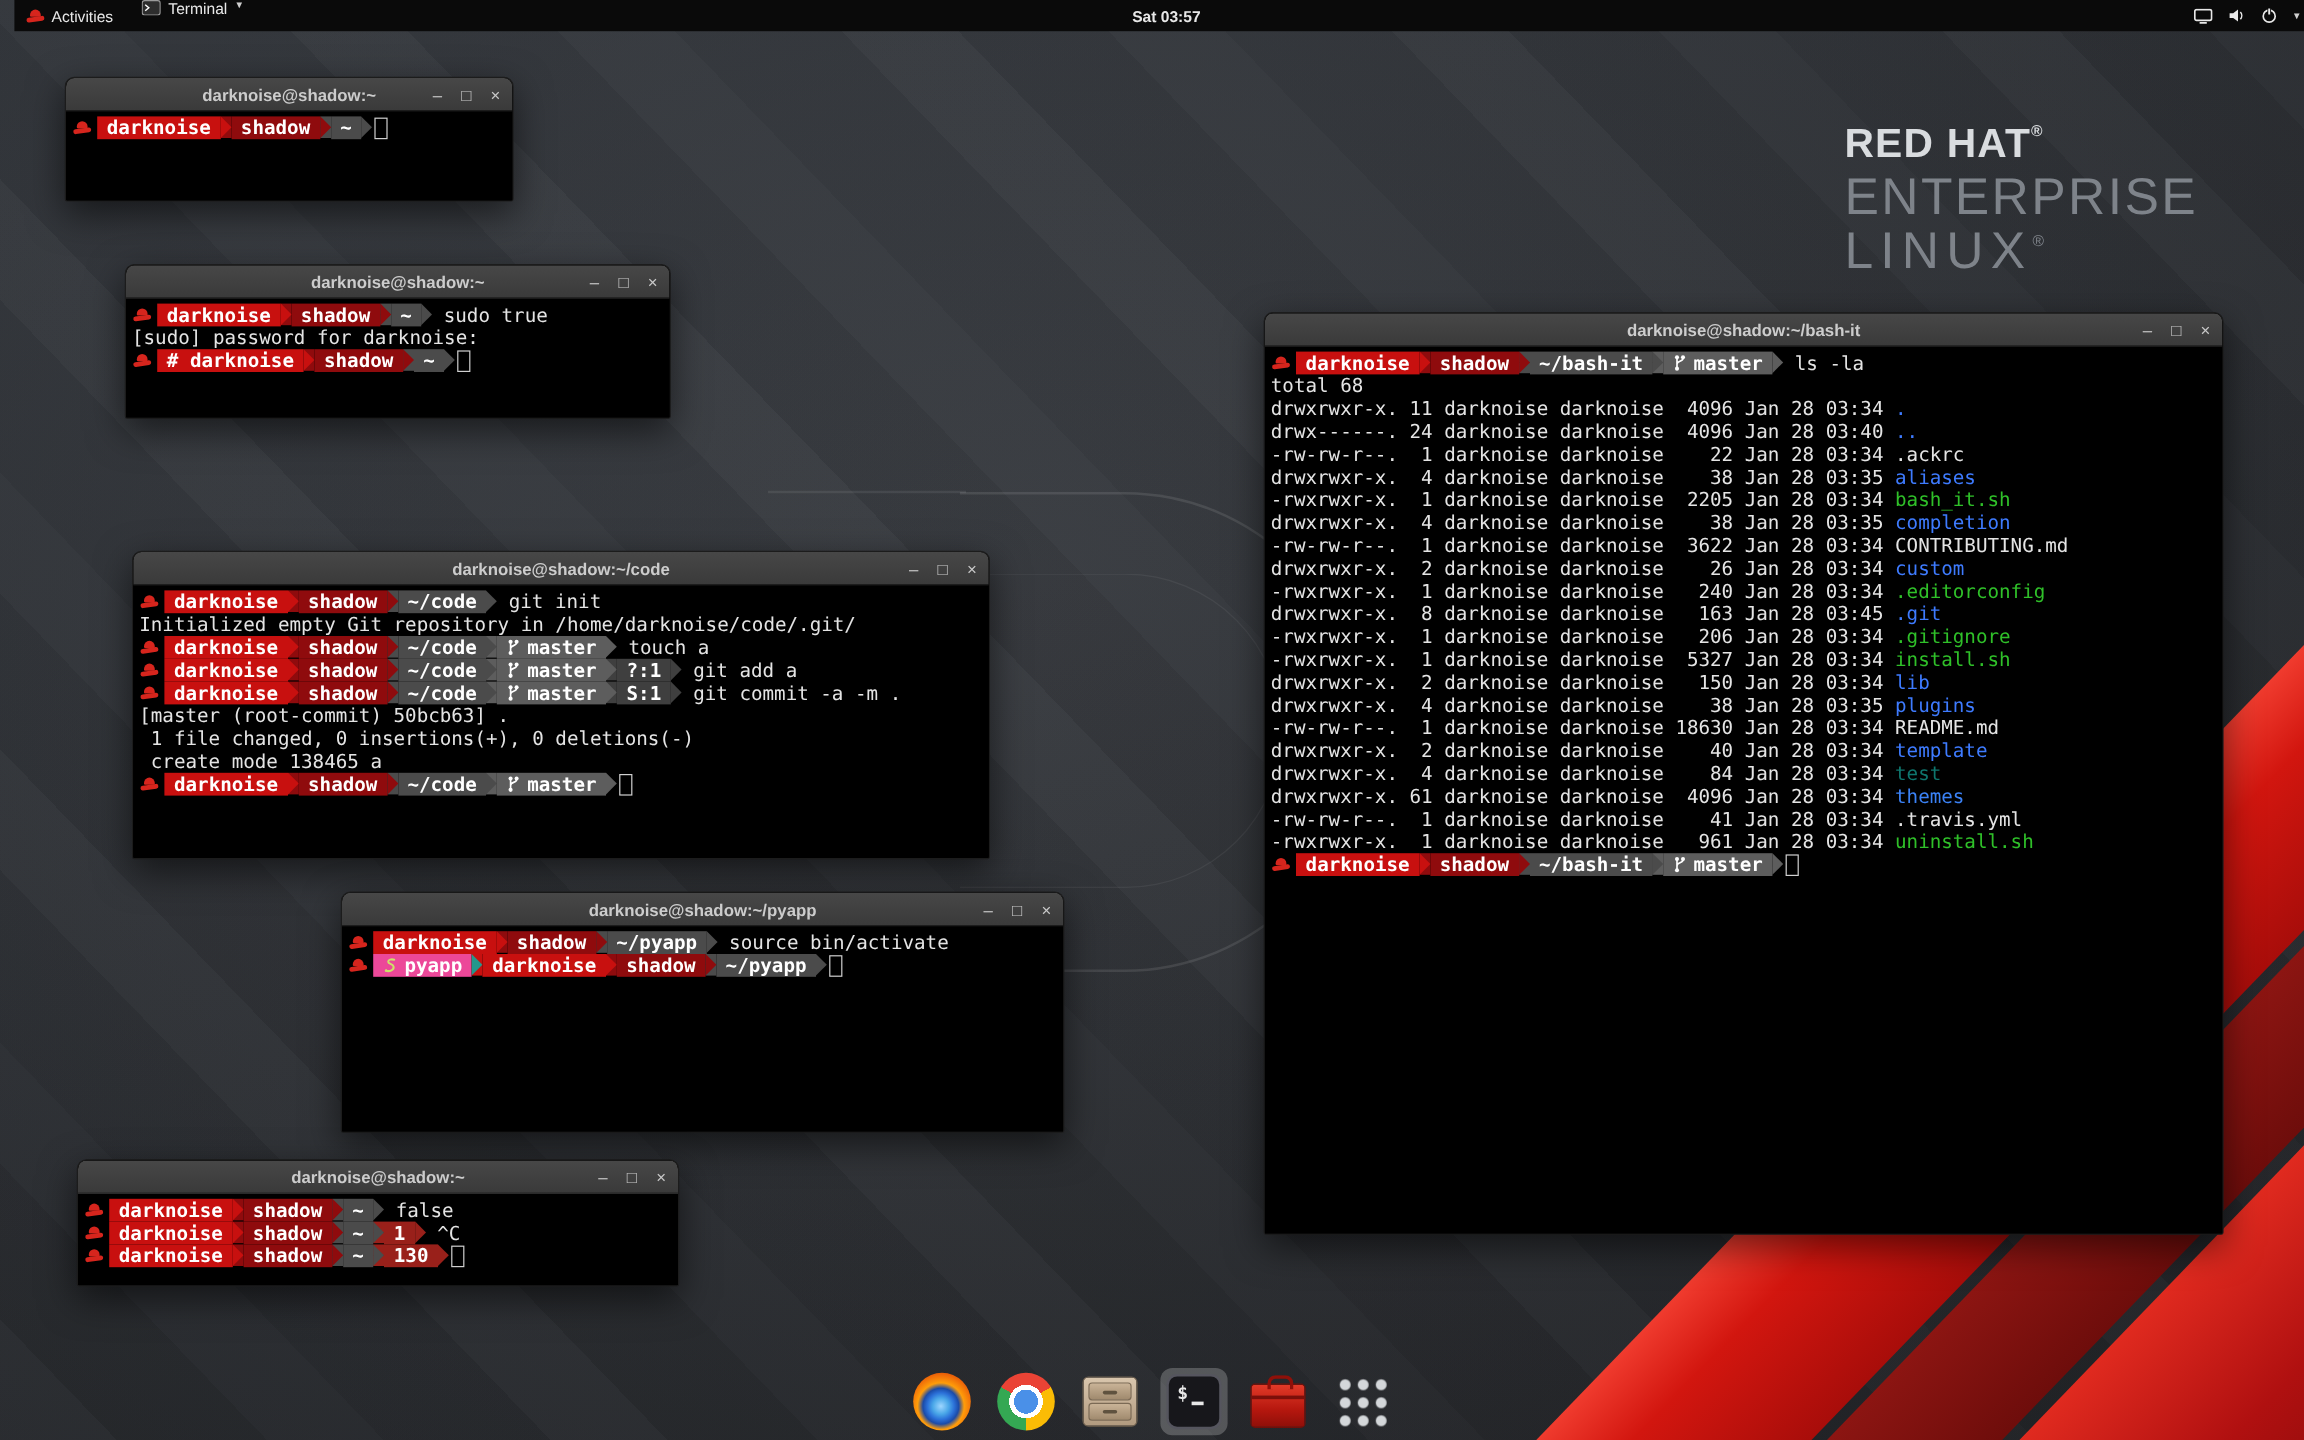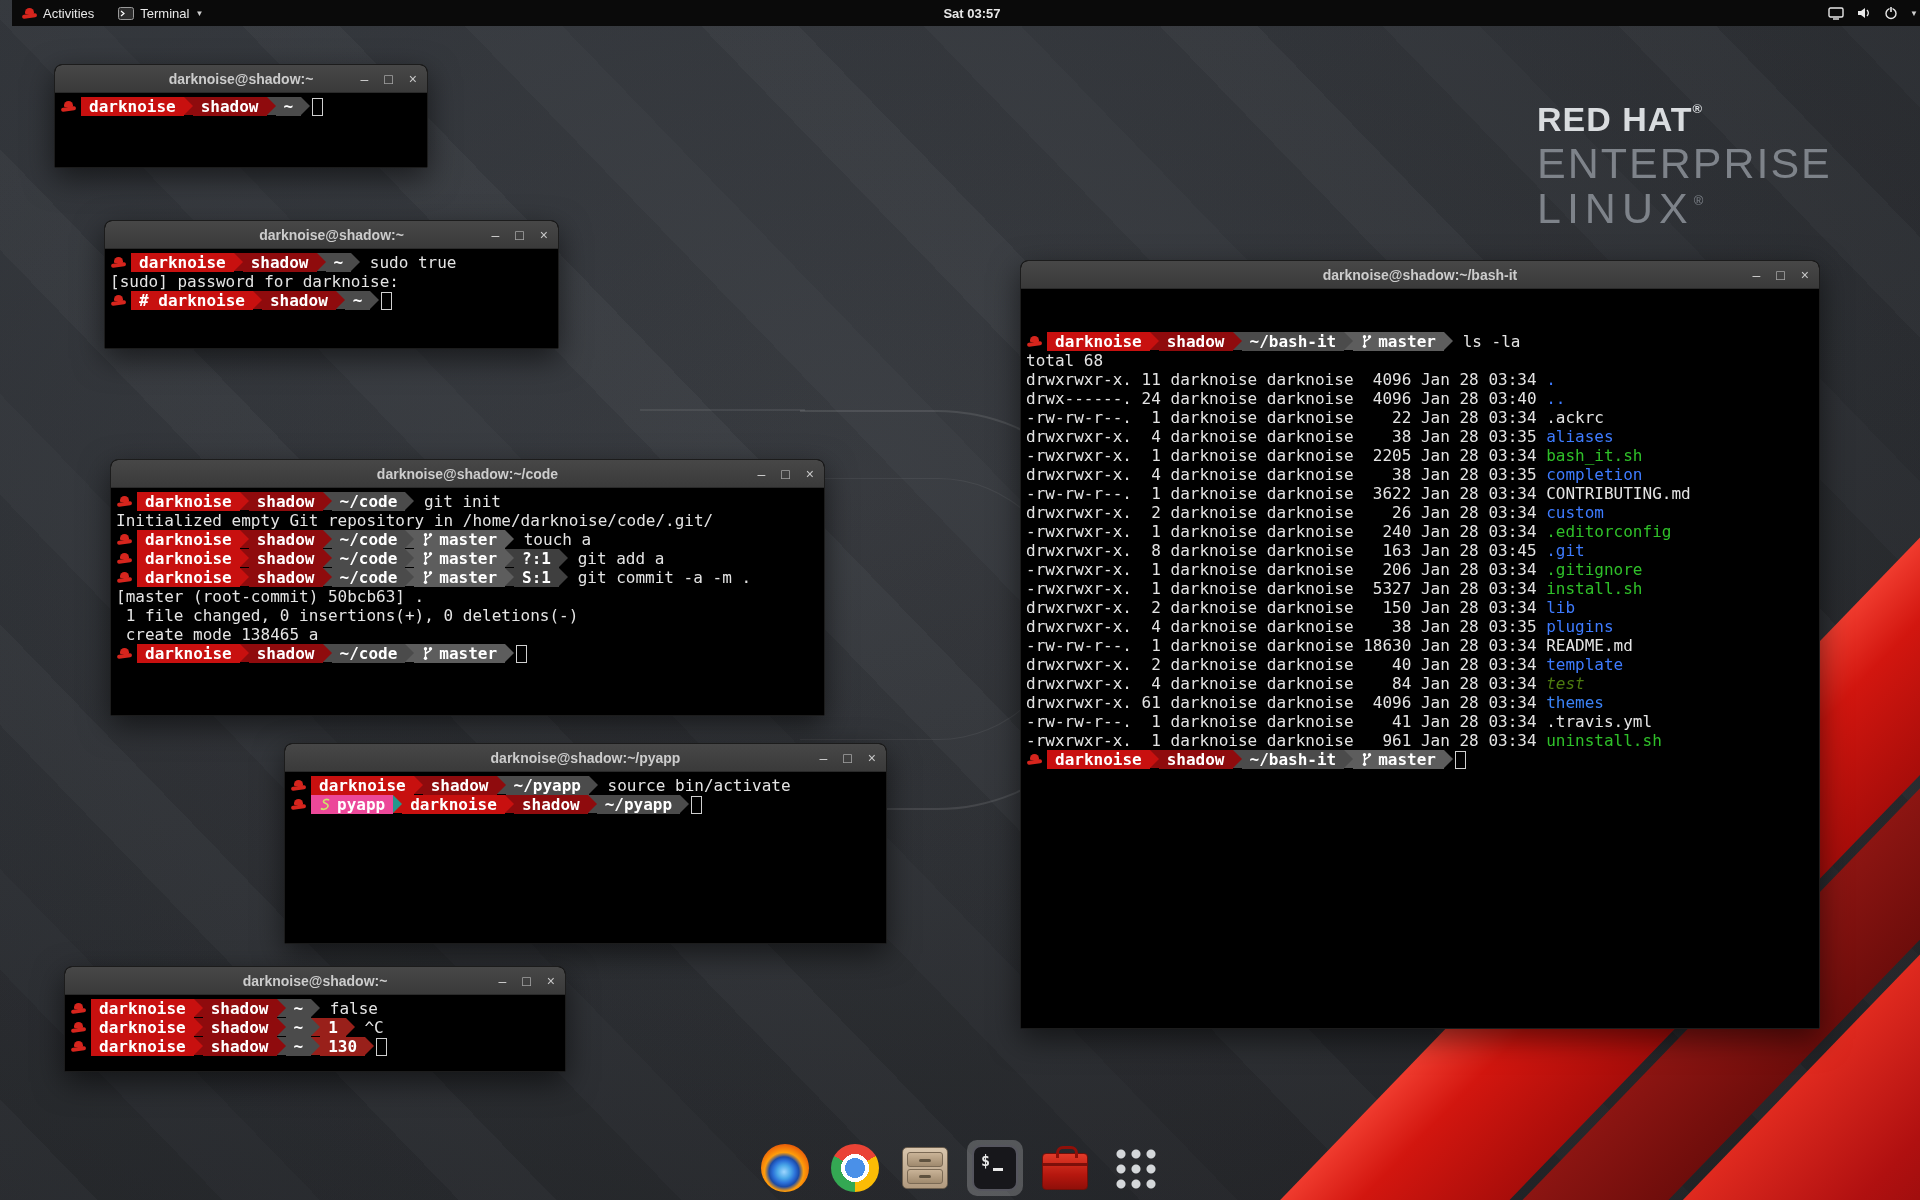--- a/index.html
+++ b/index.html
@@ -24,21 +24,21 @@
   .brand{position:absolute;left:1537px;top:102px;color:#7e838a;line-height:1.04;}
   .brand-l1{font-size:34px;font-weight:800;color:#d9dcdf;letter-spacing:1px;}
   .brand-l2{font-size:43px;font-weight:400;letter-spacing:2px;margin-top:4px;}
   .brand-l3{font-size:43px;font-weight:400;letter-spacing:6px;}
   .brand sup{font-size:13px;vertical-align:18px;letter-spacing:0;}
   
   .top-bar{position:absolute;left:12px;top:0;width:100%;height:26px;background:#0a0a0a;color:#e8e8e8;
            display:flex;align-items:center;z-index:30;font-size:13px;}
   .tb-left{display:flex;align-items:center;height:100%;}
   .activities{display:flex;align-items:center;gap:6px;padding:0 12px 0 10px;height:100%;cursor:pointer;}
-  .app-menu{display:flex;align-items:center;gap:6px;padding:0 12px;height:100%;}
+  .app-menu{display:flex;align-items:flex-start;gap:6px;padding:0 12px;height:100%;}
   .tb-caret{font-size:8px;color:#cfcfcf;}
   .tb-clock{position:absolute;left:50%;transform:translateX(-50%);font-weight:600;}
   .tb-right{position:absolute;right:0;top:0;height:100%;display:flex;align-items:center;gap:12px;padding:0 14px;}
   .hatshape{position:relative;display:inline-block;width:15px;height:13px;}
   .hatshape::before{content:"";position:absolute;left:3px;top:1px;width:9px;height:6px;border-radius:5px 5px 1px 1px;background:#d6251d;}
   .hatshape::after{content:"";position:absolute;left:0;top:7px;width:15px;height:3.5px;border-radius:2px;background:#d6251d;transform:rotate(-8deg);}
   
   .terminal-window{position:absolute;border:1px solid #1c1c1c;border-radius:8px 8px 2px 2px;
      box-shadow:0 10px 30px rgba(0,0,0,0.55);display:flex;flex-direction:column;z-index:10;overflow:hidden;background:#000;}
   .titlebar{height:27px;flex:0 0 27px;background:linear-gradient(#474747,#3a3a3a);border-bottom:1px solid #2a2a2a;
@@ -233,21 +233,21 @@
         <span class="wbtn">×</span>
       </span>
     </div>
     <div class="term-body">
         <div class="term-line"><span class="hatshape prompt-hat"></span><span class="seg" style="background: rgb(200, 16, 15);">darknoise</span><span class="psep" style="border-color: rgb(143, 11, 13) rgb(143, 11, 13) rgb(143, 11, 13) rgb(200, 16, 15);"></span><span class="seg" style="background: rgb(143, 11, 13);">shadow</span><span class="psep" style="border-color: rgb(75, 75, 75) rgb(75, 75, 75) rgb(75, 75, 75) rgb(143, 11, 13);"></span><span class="seg" style="background: rgb(75, 75, 75);">~</span><span class="psep" style="border-color: transparent transparent transparent rgb(75, 75, 75);"></span><span class="tspan"> false</span></div>
         <div class="term-line"><span class="hatshape prompt-hat"></span><span class="seg" style="background: rgb(200, 16, 15);">darknoise</span><span class="psep" style="border-color: rgb(143, 11, 13) rgb(143, 11, 13) rgb(143, 11, 13) rgb(200, 16, 15);"></span><span class="seg" style="background: rgb(143, 11, 13);">shadow</span><span class="psep" style="border-color: rgb(75, 75, 75) rgb(75, 75, 75) rgb(75, 75, 75) rgb(143, 11, 13);"></span><span class="seg" style="background: rgb(75, 75, 75);">~</span><span class="psep" style="border-color: rgb(153, 32, 26) rgb(153, 32, 26) rgb(153, 32, 26) rgb(75, 75, 75);"></span><span class="seg" style="background: rgb(153, 32, 26);">1</span><span class="psep" style="border-color: transparent transparent transparent rgb(153, 32, 26);"></span><span class="tspan"> ^C</span></div>
         <div class="term-line"><span class="hatshape prompt-hat"></span><span class="seg" style="background: rgb(200, 16, 15);">darknoise</span><span class="psep" style="border-color: rgb(143, 11, 13) rgb(143, 11, 13) rgb(143, 11, 13) rgb(200, 16, 15);"></span><span class="seg" style="background: rgb(143, 11, 13);">shadow</span><span class="psep" style="border-color: rgb(75, 75, 75) rgb(75, 75, 75) rgb(75, 75, 75) rgb(143, 11, 13);"></span><span class="seg" style="background: rgb(75, 75, 75);">~</span><span class="psep" style="border-color: rgb(153, 32, 26) rgb(153, 32, 26) rgb(153, 32, 26) rgb(75, 75, 75);"></span><span class="seg" style="background: rgb(153, 32, 26);">130</span><span class="psep" style="border-color: transparent transparent transparent rgb(153, 32, 26);"></span><span class="term-cursor"></span></div>
       </div>
   </div>
 
-  <div class="terminal-window" style="left:1020px;top:260px;width:798px;height:767px;gap:39px;">
+  <div class="terminal-window" style="left:1053px;top:260px;width:798px;height:767px;">
     <div class="titlebar">
       <span class="win-title">darknoise@shadow:~/bash-it</span>
       <span class="win-btns">
         <span class="wbtn">–</span>
         <span class="wbtn">□</span>
         <span class="wbtn">×</span>
       </span>
     </div>
     <div class="term-body">
         <div class="term-line"><span class="hatshape prompt-hat"></span><span class="seg" style="background: rgb(200, 16, 15);">darknoise</span><span class="psep" style="border-color: rgb(143, 11, 13) rgb(143, 11, 13) rgb(143, 11, 13) rgb(200, 16, 15);"></span><span class="seg" style="background: rgb(143, 11, 13);">shadow</span><span class="psep" style="border-color: rgb(75, 75, 75) rgb(75, 75, 75) rgb(75, 75, 75) rgb(143, 11, 13);"></span><span class="seg" style="background: rgb(75, 75, 75);">~/bash-it</span><span class="psep" style="border-color: rgb(93, 93, 93) rgb(93, 93, 93) rgb(93, 93, 93) rgb(75, 75, 75);"></span><span class="seg" style="background: rgb(93, 93, 93);"><svg class="seg-svg" width="12" height="15" viewBox="0 0 12 15">
@@ -266,21 +266,21 @@
         <div class="term-line"><span class="tspan">-rw-rw-r--.  1 darknoise darknoise  3622 Jan 28 03:34 CONTRIBUTING.md</span></div>
         <div class="term-line"><span class="tspan">drwxrwxr-x.  2 darknoise darknoise    26 Jan 28 03:34 </span><span class="tspan" style="color: rgb(62, 123, 255);">custom</span></div>
         <div class="term-line"><span class="tspan">-rwxrwxr-x.  1 darknoise darknoise   240 Jan 28 03:34 </span><span class="tspan" style="color: rgb(47, 192, 41);">.editorconfig</span></div>
         <div class="term-line"><span class="tspan">drwxrwxr-x.  8 darknoise darknoise   163 Jan 28 03:45 </span><span class="tspan" style="color: rgb(62, 123, 255);">.git</span></div>
         <div class="term-line"><span class="tspan">-rwxrwxr-x.  1 darknoise darknoise   206 Jan 28 03:34 </span><span class="tspan" style="color: rgb(47, 192, 41);">.gitignore</span></div>
         <div class="term-line"><span class="tspan">-rwxrwxr-x.  1 darknoise darknoise  5327 Jan 28 03:34 </span><span class="tspan" style="color: rgb(47, 192, 41);">install.sh</span></div>
         <div class="term-line"><span class="tspan">drwxrwxr-x.  2 darknoise darknoise   150 Jan 28 03:34 </span><span class="tspan" style="color: rgb(62, 123, 255);">lib</span></div>
         <div class="term-line"><span class="tspan">drwxrwxr-x.  4 darknoise darknoise    38 Jan 28 03:35 </span><span class="tspan" style="color: rgb(62, 123, 255);">plugins</span></div>
         <div class="term-line"><span class="tspan">-rw-rw-r--.  1 darknoise darknoise 18630 Jan 28 03:34 README.md</span></div>
         <div class="term-line"><span class="tspan">drwxrwxr-x.  2 darknoise darknoise    40 Jan 28 03:34 </span><span class="tspan" style="color: rgb(62, 123, 255);">template</span></div>
-        <div class="term-line"><span class="tspan">drwxrwxr-x.  4 darknoise darknoise    84 Jan 28 03:34 </span><span class="tspan" style="color: #4d7c0f; font-style: italic;">test</span></div>
+        <div class="term-line"><span class="tspan">drwxrwxr-x.  4 darknoise darknoise    84 Jan 28 03:34 </span><span class="tspan" style="color: #0f766e;">test</span></div>
         <div class="term-line"><span class="tspan">drwxrwxr-x. 61 darknoise darknoise  4096 Jan 28 03:34 </span><span class="tspan" style="color: #3b82f6;">themes</span></div>
         <div class="term-line"><span class="tspan">-rw-rw-r--.  1 darknoise darknoise    41 Jan 28 03:34 .travis.yml</span></div>
         <div class="term-line"><span class="tspan">-rwxrwxr-x.  1 darknoise darknoise   961 Jan 28 03:34 </span><span class="tspan" style="color: rgb(47, 192, 41);">uninstall.sh</span></div>
         <div class="term-line"><span class="hatshape prompt-hat"></span><span class="seg" style="background: rgb(200, 16, 15);">darknoise</span><span class="psep" style="border-color: rgb(143, 11, 13) rgb(143, 11, 13) rgb(143, 11, 13) rgb(200, 16, 15);"></span><span class="seg" style="background: rgb(143, 11, 13);">shadow</span><span class="psep" style="border-color: rgb(75, 75, 75) rgb(75, 75, 75) rgb(75, 75, 75) rgb(143, 11, 13);"></span><span class="seg" style="background: rgb(75, 75, 75);">~/bash-it</span><span class="psep" style="border-color: rgb(93, 93, 93) rgb(93, 93, 93) rgb(93, 93, 93) rgb(75, 75, 75);"></span><span class="seg" style="background: rgb(93, 93, 93);"><svg class="seg-svg" width="12" height="15" viewBox="0 0 12 15">
               <path d="M3.5 3.5v8M3.5 8.5c0-3 5-2 5-5" fill="none" stroke="#fff" stroke-width="1.4"></path>
               <circle cx="3.5" cy="2.8" r="1.7" fill="#fff"></circle>
               <circle cx="8.5" cy="2.8" r="1.7" fill="#fff"></circle>
               <circle cx="3.5" cy="12.2" r="1.7" fill="#fff"></circle>
             </svg>master</span><span class="psep" style="border-color: transparent transparent transparent rgb(93, 93, 93);"></span><span class="term-cursor"></span></div>
       </div>

